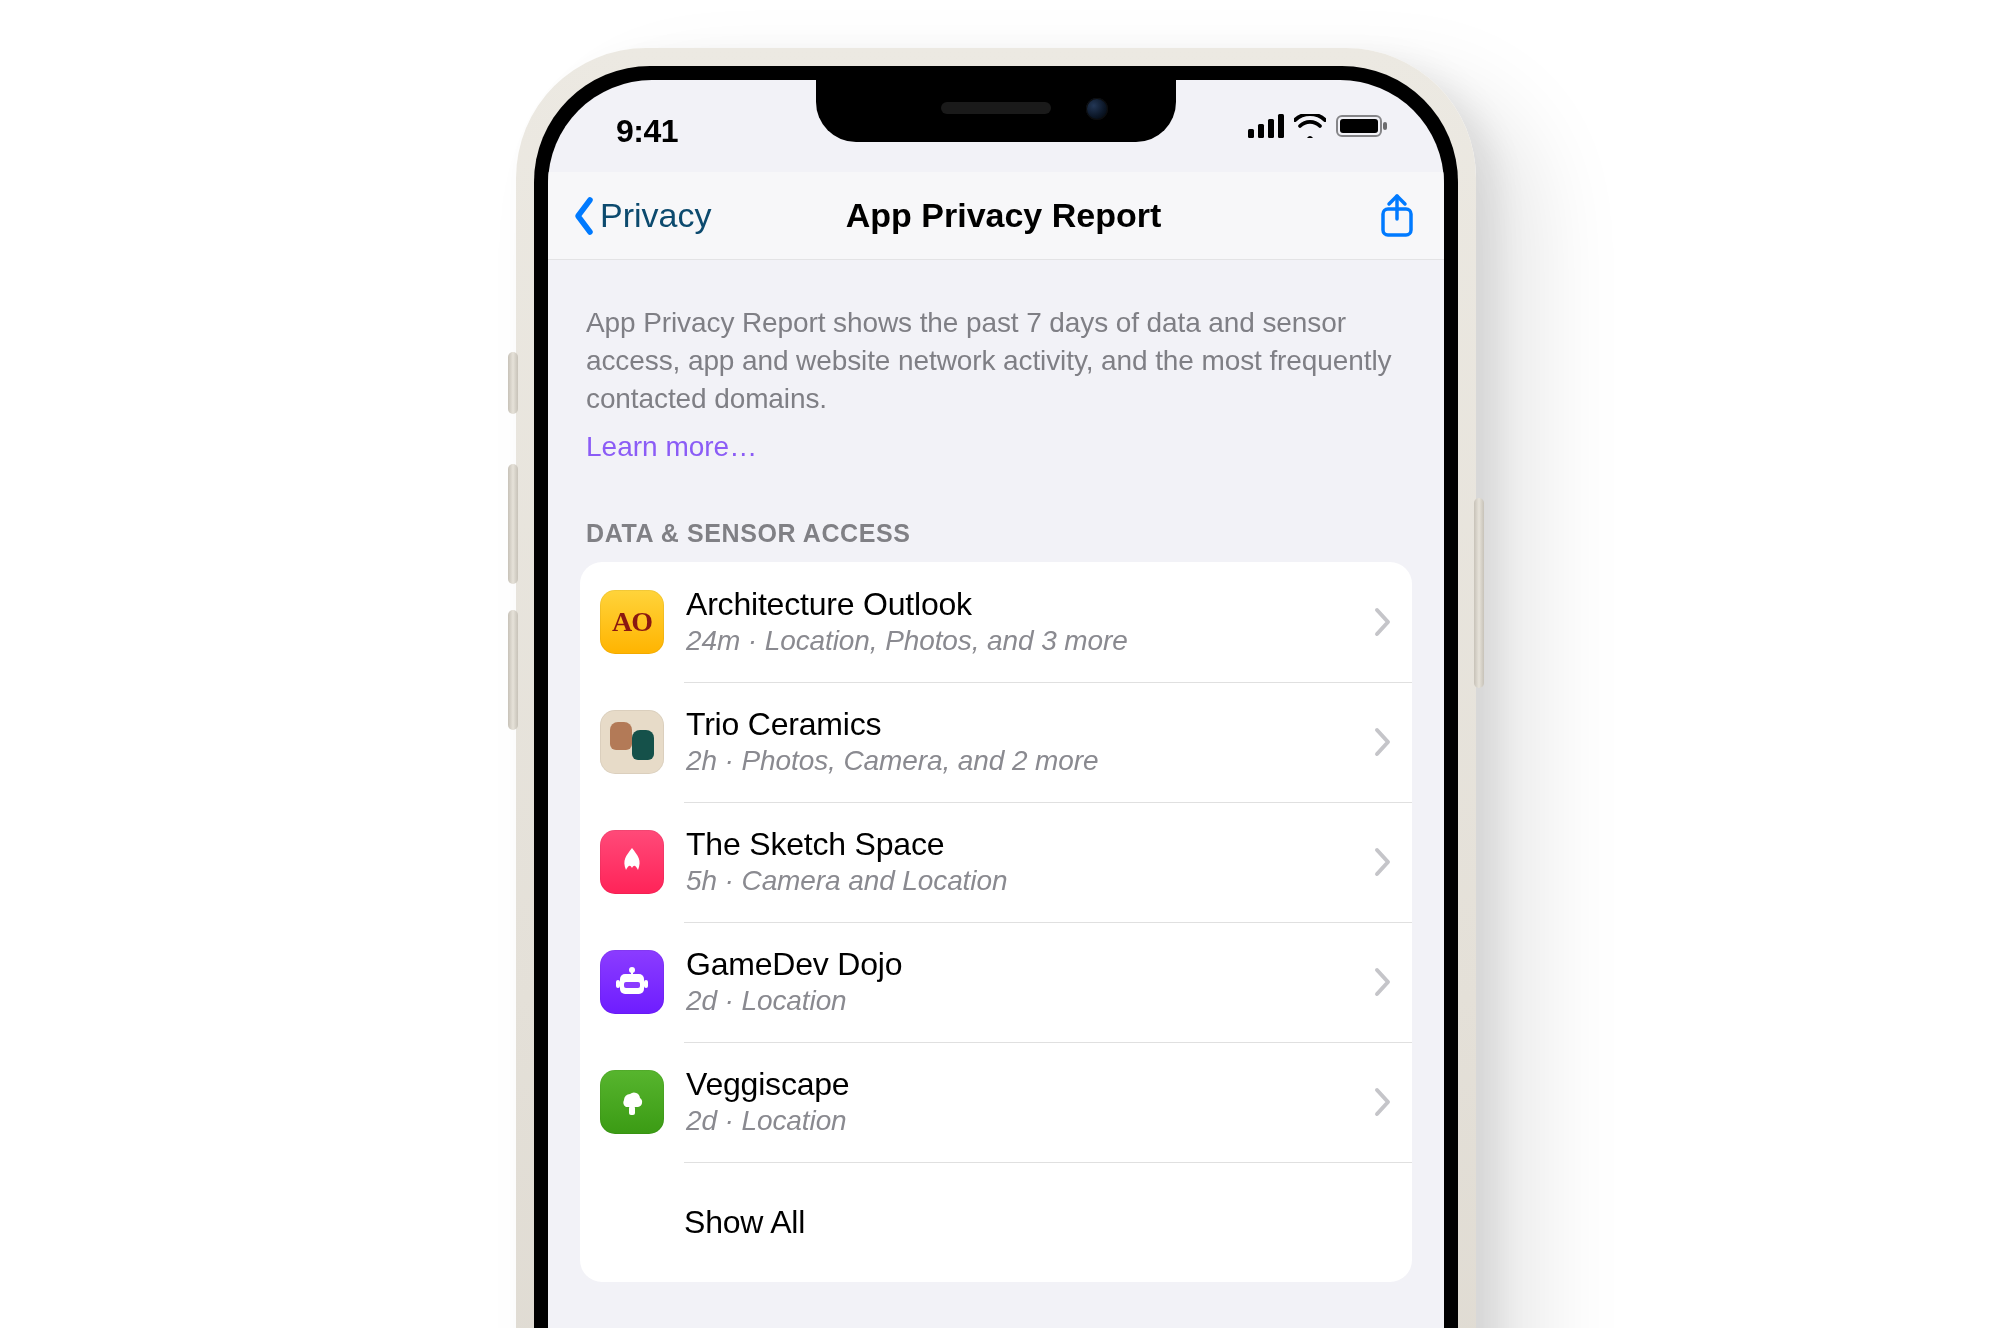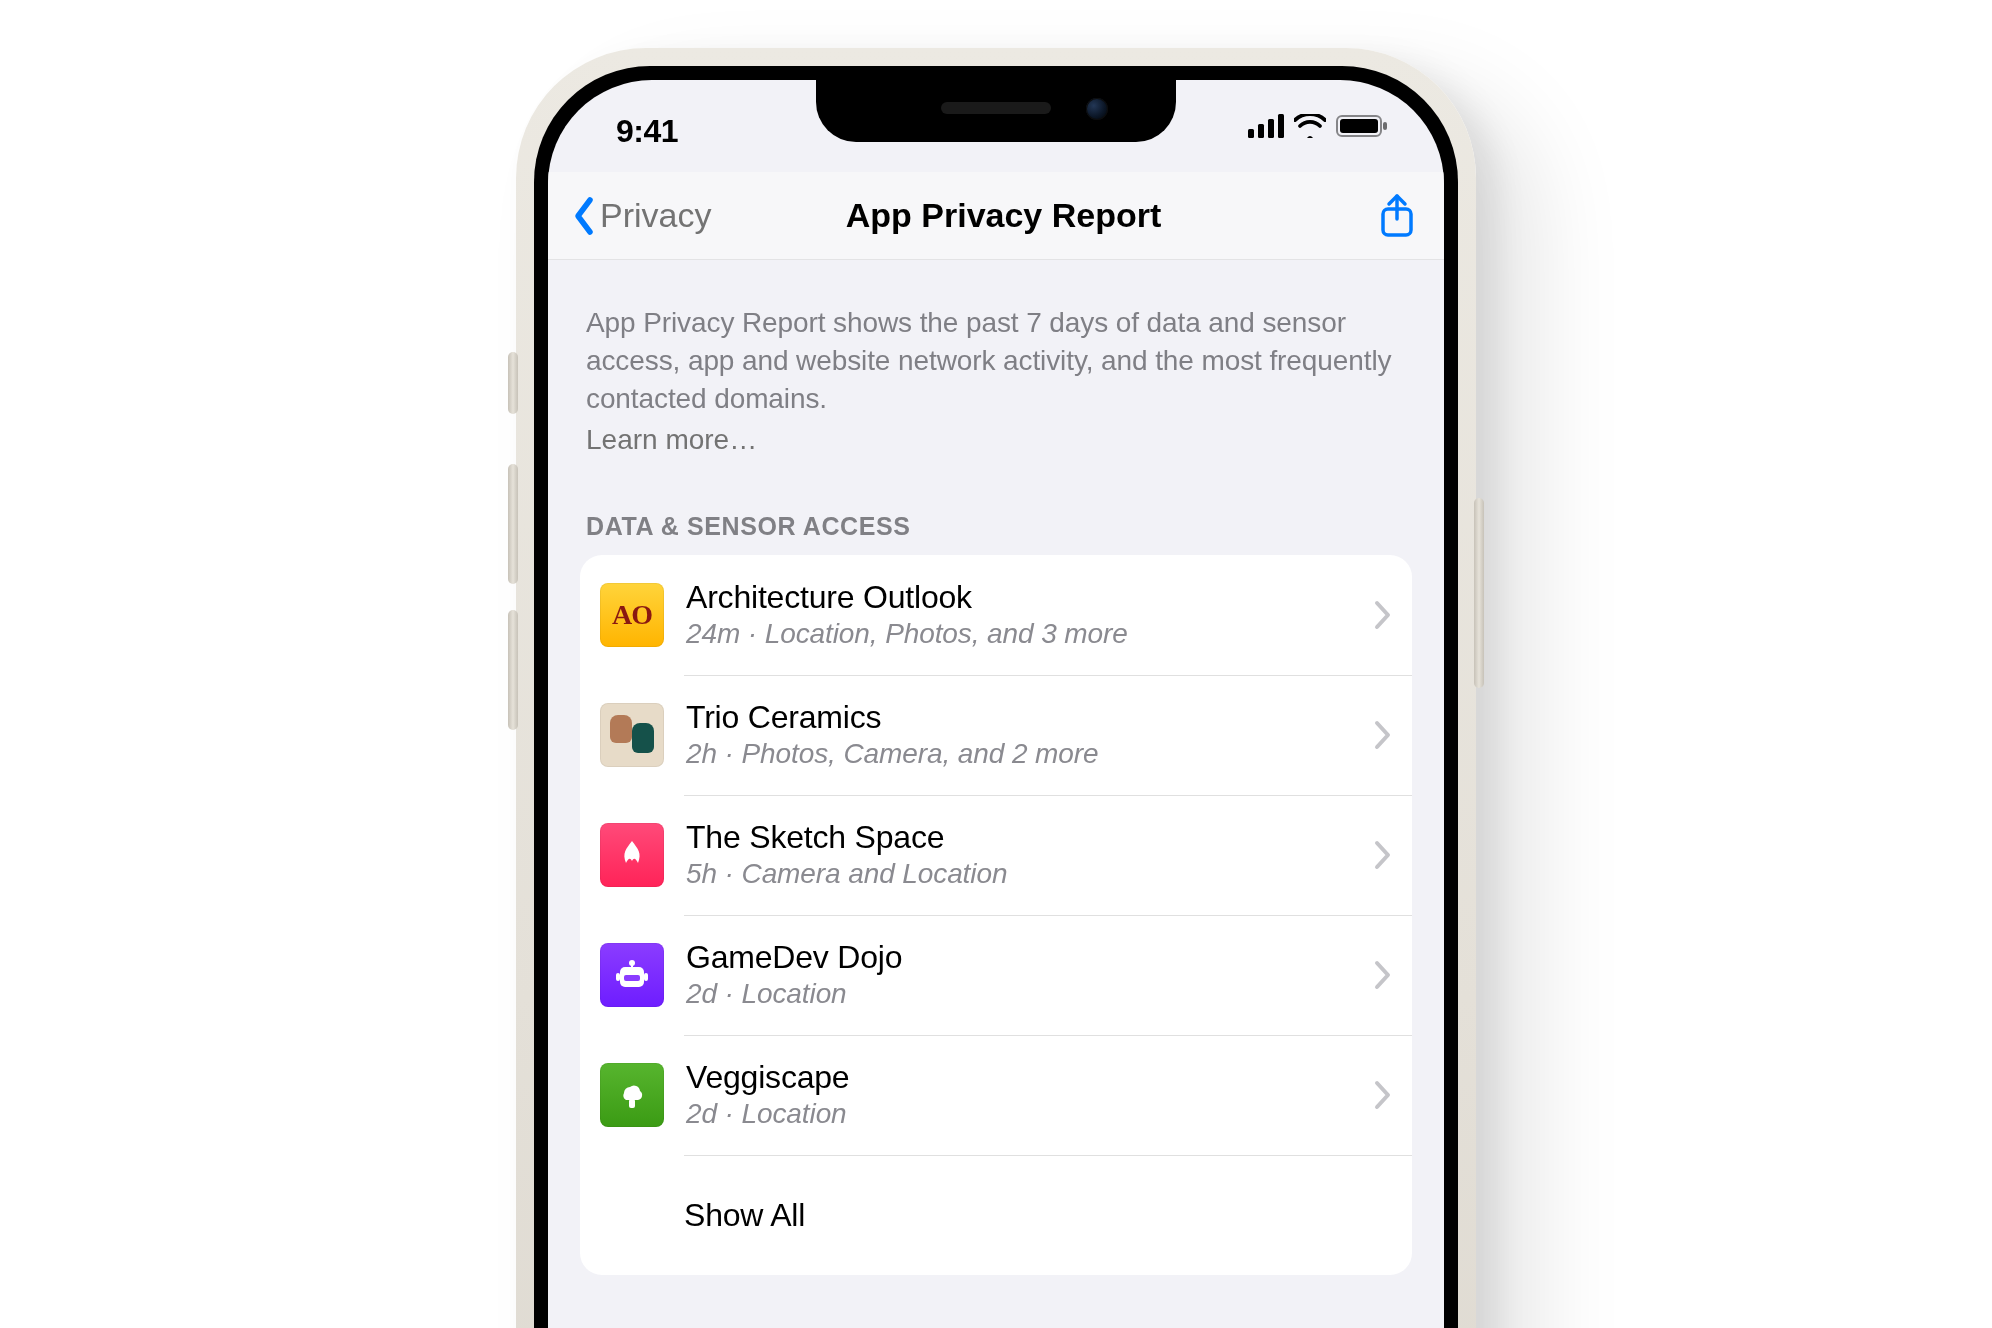--- a/index.html
+++ b/index.html
@@ -123,21 +123,21 @@
     background: rgba(247,247,249,0.92);
     border-bottom: 1px solid rgba(0,0,0,0.08);
     display: flex;
     align-items: center;
     padding: 0 22px;
   }
   .nav-back {
     display: flex;
     align-items: center;
     gap: 2px;
-    color: #737373;
+    color: #0c4a6e;
     font-size: 34px;
     font-weight: 400;
   }
   .nav-title {
     position: absolute;
     left: 15px; right: 0;
     text-align: center;
     font-size: 34px;
     font-weight: 600;
     color: #000;
@@ -159,23 +159,23 @@
     padding: 44px 6px 0 6px;
   }
   .intro-text {
     font-size: 28px;
     line-height: 38px;
     color: #7f7f85;
     letter-spacing: -0.1px;
   }
   .learn-more {
     display: inline-block;
-    margin-top: 6px;
+    margin-top: 13px;
     font-size: 28px;
-    color: #737373;
+    color: #8b5cf6;
   }
 
   .section-header {
     margin-top: 56px;
     padding: 0 6px 14px 6px;
     font-size: 25px;
     letter-spacing: 0.6px;
     color: #808085;
     font-weight: bold;
   }
@@ -198,21 +198,21 @@
     position: absolute;
     left: 104px;
     right: 0;
     top: 0;
     height: 1px;
     background: rgba(0,0,0,0.12);
   }
   .app-icon {
     width: 64px;
     height: 64px;
-    border-radius: 8px;
+    border-radius: 15px;
     flex-shrink: 0;
     display: flex;
     align-items: center;
     justify-content: center;
     font-weight: 700;
     color: #fff;
     font-size: 24px;
     box-shadow: inset 0 0 0 1px rgba(0,0,0,0.05);
     margin-right: 22px;
   }

